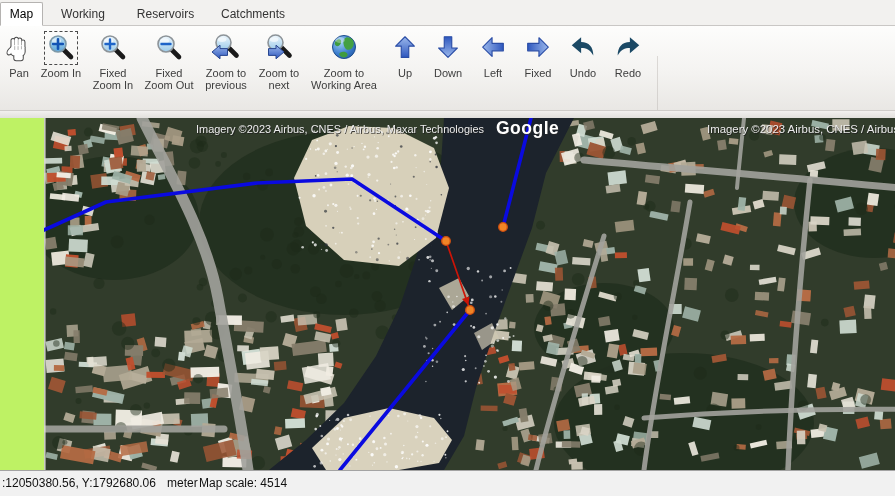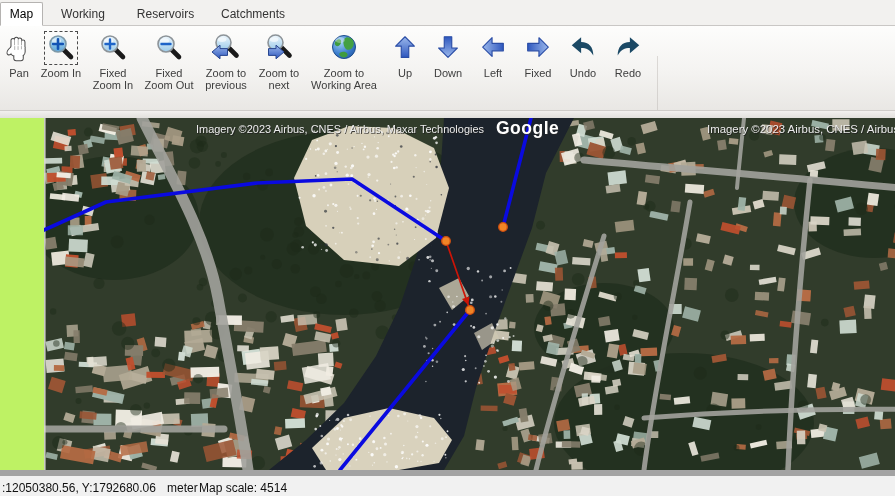--- a/index.html
+++ b/index.html
@@ -28,21 +28,21 @@
   .grouplabel{position:absolute;left:250px;top:93px;width:130px;text-align:center;
         font-size:11px;color:#9aa5b3;}
   .launcher{position:absolute;left:640px;top:95px;width:12px;height:12px;cursor:default;}
   .below-ribbon{position:absolute;left:0;top:110px;width:895px;height:8px;
         background:linear-gradient(#f2f0ee,#e2e0dd);border-top:1px solid #cfccc9;box-sizing:border-box;}
   
   .mapwrap{position:absolute;left:0;top:118px;width:740px;height:352px;background:#2e3827;margin-left:44px;}
   #mapsvg{display:block;}
   
   .statusbar{position:absolute;left:0;top:470px;width:895px;height:26px;
-        background:#f1f1f1;border-top:6px solid #a3a3a3;box-sizing:border-box;}
+        background:#f1f1f1;border-top:1px solid #a3a3a3;box-sizing:border-box;}
   .statusbar span{position:absolute;top:5px;font-size:12px;color:#111;white-space:pre;}
   .st-coords{left:2px;} .st-units{left:167px;} .st-scale{left:199px;}
 </style>
 </head>
 <body>
 
 <svg width="0" height="0" style="position:absolute" aria-hidden="true">
 <defs>
   <linearGradient id="lensG" x1="0" y1="0" x2="0" y2="1">
     <stop offset="0" stop-color="#eef7fd"></stop>

